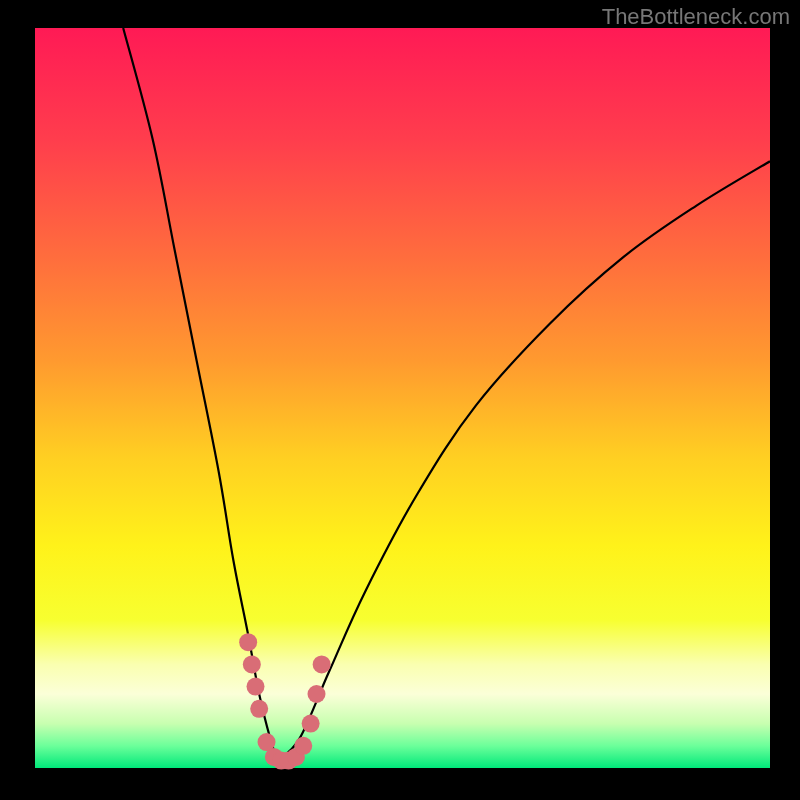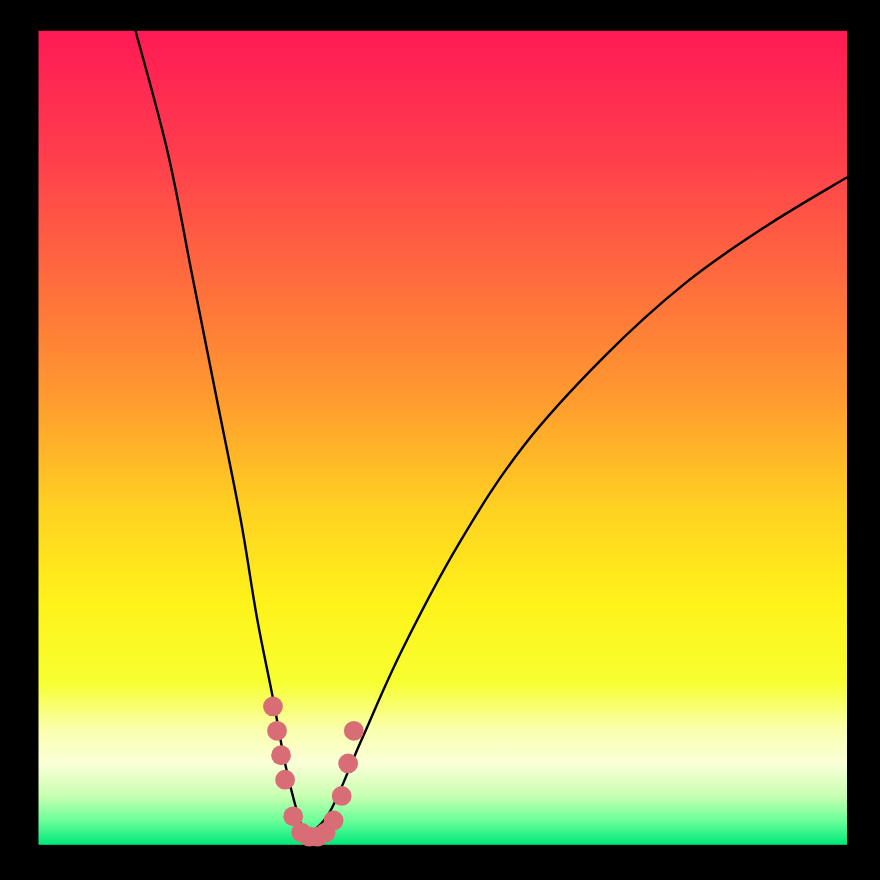--- a/index.html
+++ b/index.html
@@ -27,20 +27,21 @@
     pointer-events: none;
   }
   svg {
     display: block;
   }
 </style>
 </head>
 <body>
 
 <div class="stage">
+  <div class="watermark">TheBottleneck.com</div>
 
   <svg id="chart-svg" width="800" height="800" viewBox="0 0 800 800">
     <defs>
       <linearGradient id="bg-grad" x1="0" y1="0" x2="0" y2="1">
           <stop offset="0%" stop-color="#ff1a55"></stop>
           <stop offset="15%" stop-color="#ff3d4d"></stop>
           <stop offset="30%" stop-color="#ff6a3e"></stop>
           <stop offset="45%" stop-color="#ff9a2f"></stop>
           <stop offset="57.99999999999999%" stop-color="#ffcf22"></stop>
           <stop offset="70%" stop-color="#fff21a"></stop>

